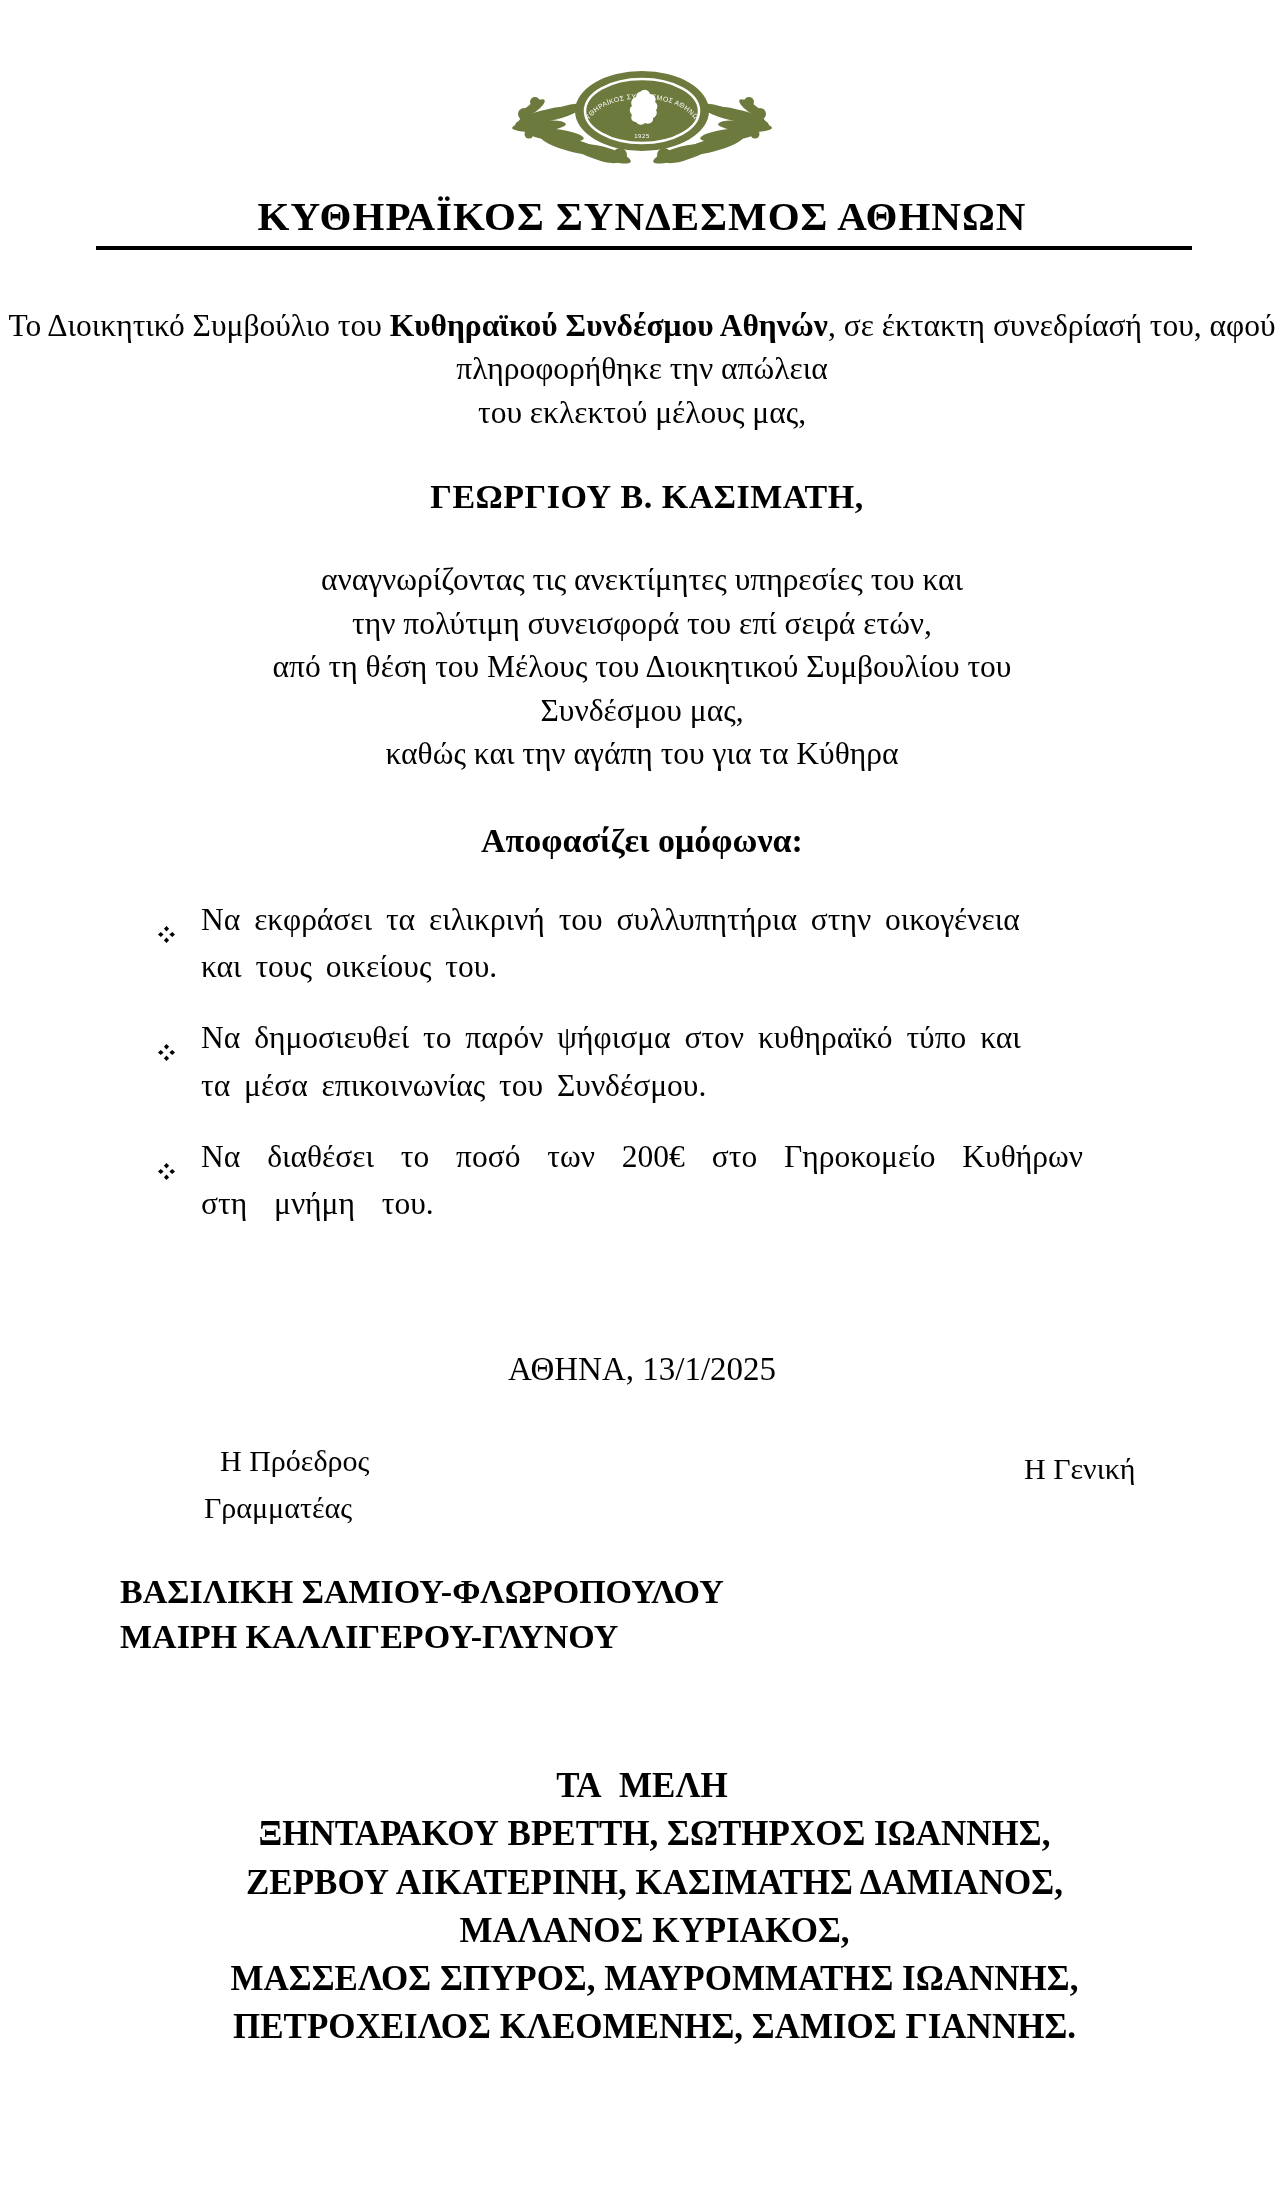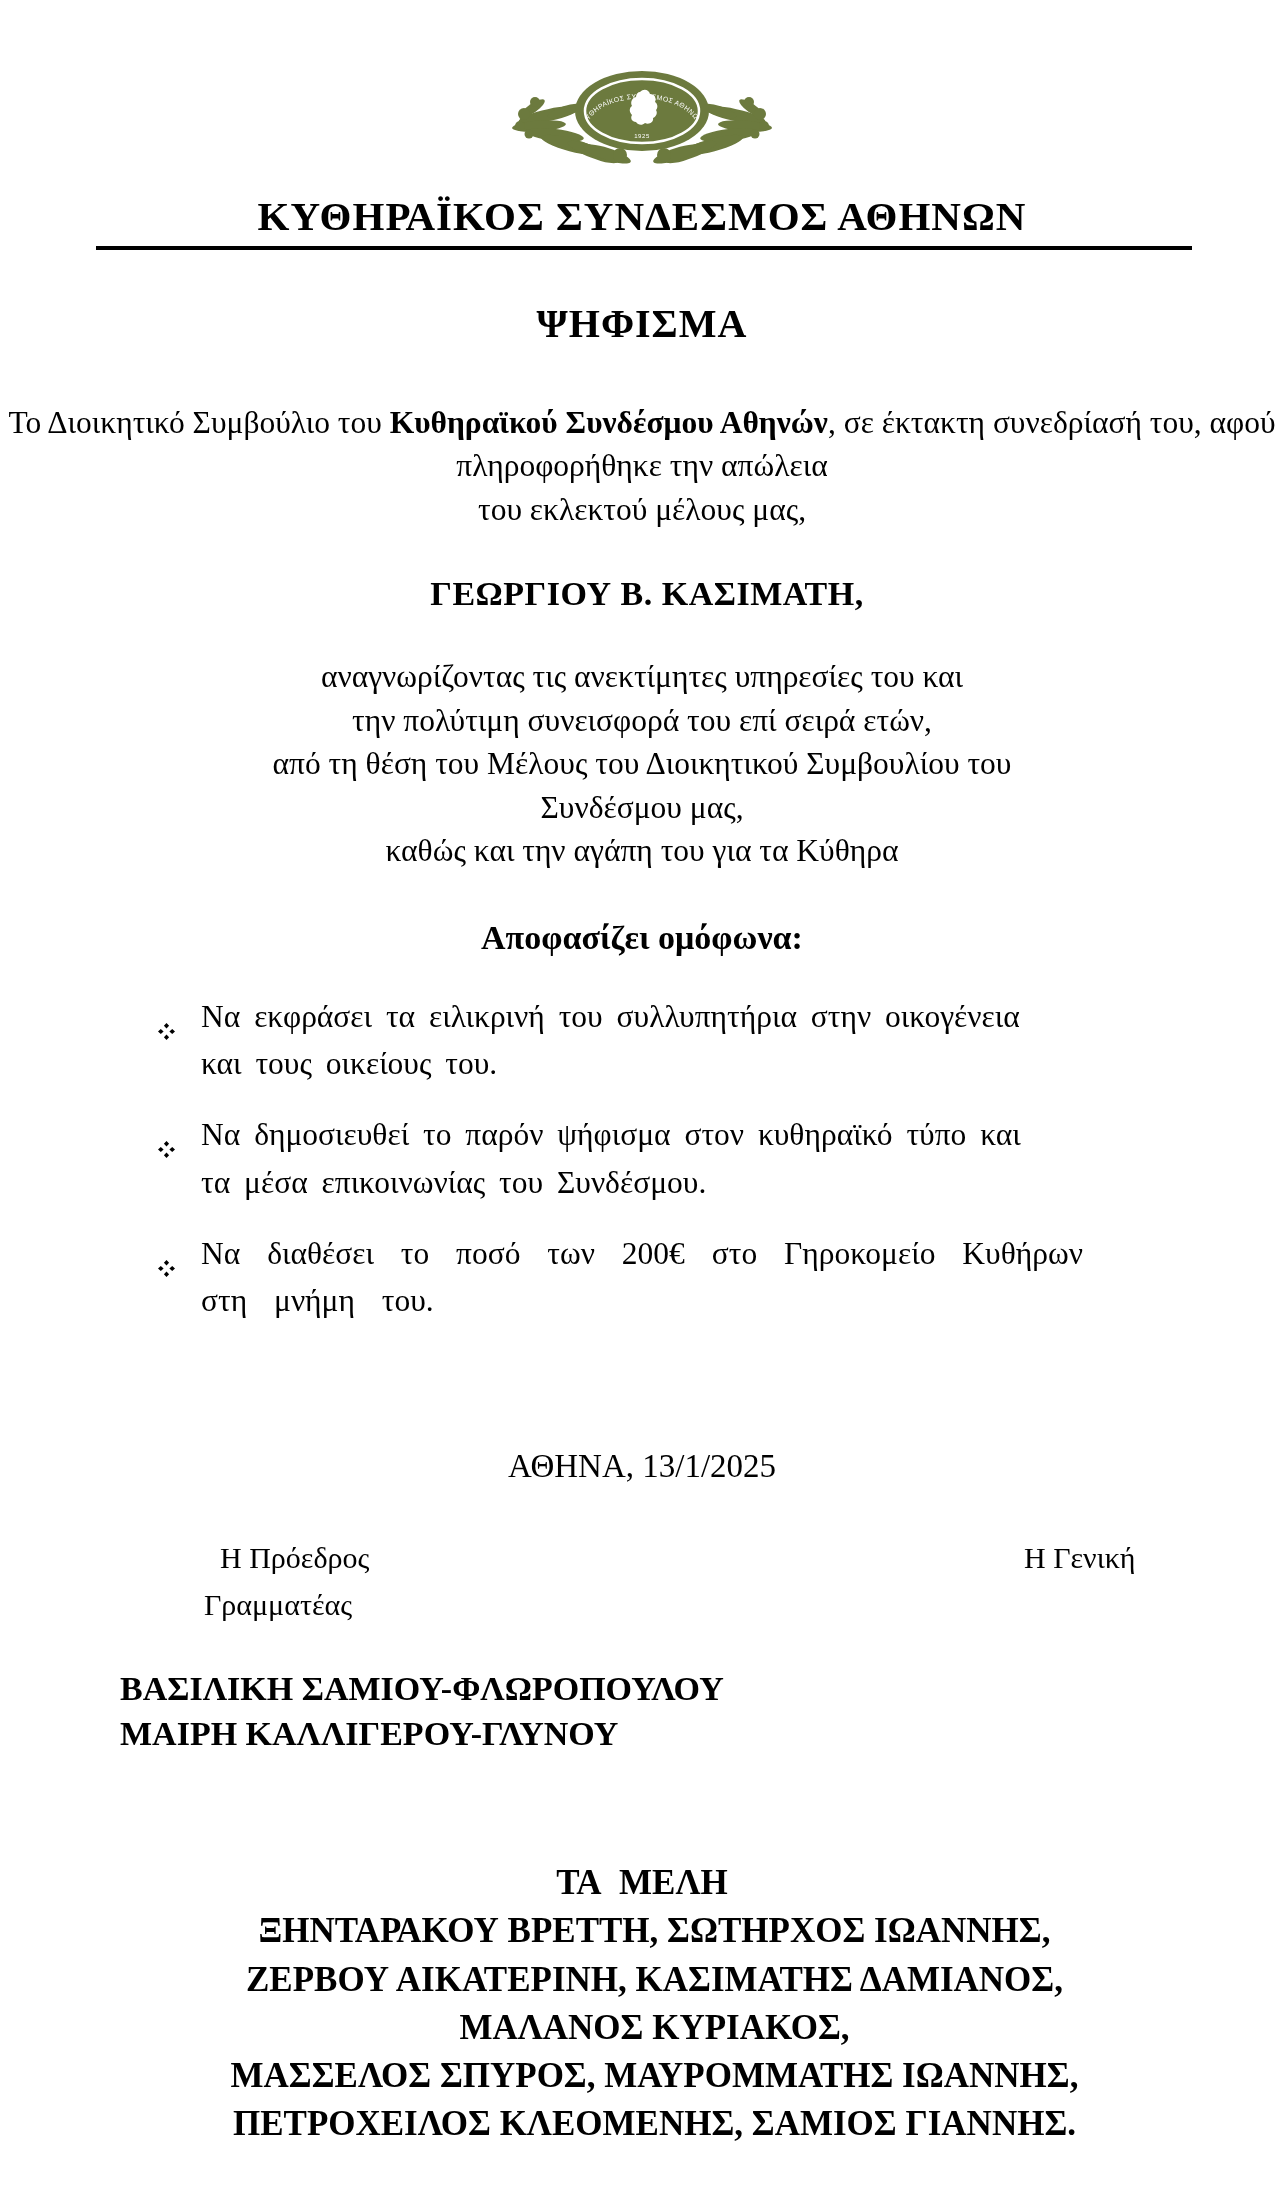--- a/index.html
+++ b/index.html
@@ -89,21 +89,21 @@
     text-align: center;
   }
 
   .signature-roles {
     position: relative;
     margin-top: 56px;
     height: 96px;
     font-size: 30px;
   }
   .role-president  { position: absolute; left: 220px;  top: 0; }
-  .role-general    { position: absolute; left: 1024px; top: 0; }
+  .role-general    { position: absolute; left: 1024px; top: 8px; }
   .role-secretary  { position: absolute; left: 204px;  top: 47px; }
 
   .signature-names {
     margin: 30px 0 0 120px;
     font-size: 34px;
     font-weight: bold;
     line-height: 1.32;
     white-space: pre-line;
   }
 
@@ -154,21 +154,20 @@
     <text font-size="6.8" fill="#ffffff" letter-spacing="0.4" font-family="Liberation Sans, sans-serif">
       <textPath href="#ringPath" startOffset="50%" text-anchor="middle">ΚΥΘΗΡΑΪΚΟΣ ΣΥΝΔΕΣΜΟΣ ΑΘΗΝΩΝ</textPath>
     </text>
     <path fill="#ffffff" d="M131,38 c4,-4 9,-2 10,2 c4,0 7,4 5,8 c3,2 3,6 1,8 c2,3 0,7 -3,8 c1,4 -4,7 -8,5 c-3,3 -7,2 -9,-1 c-4,0 -6,-4 -4,-7 c-3,-3 -3,-7 0,-9 c-2,-4 0,-8 4,-9 c0,-3 2,-5 4,-5 z"></path>
     <text x="133" y="84" font-size="6" fill="#ffffff" text-anchor="middle" letter-spacing="0.6" font-family="Liberation Sans, sans-serif">1925</text>
   </svg>
 
   <h1 class="org-title">ΚΥΘΗΡΑΪΚΟΣ ΣΥΝΔΕΣΜΟΣ ΑΘΗΝΩΝ</h1>
   <div class="header-rule"></div>
 
-  <h2 class="doc-title">ΨΗΦΙΣΜΑ</h2>
 
   <p class="intro">
     <span><span>Το Διοικητικό Συμβούλιο του </span><b>Κυθηραϊκού Συνδέσμου Αθηνών</b><span>,</span></span>
     <span class="pre">σε έκτακτη συνεδρίασή του, αφού πληροφορήθηκε την απώλεια
 του εκλεκτού μέλους μας,</span>
   </p>
 
   <p class="deceased-name">ΓΕΩΡΓΙΟΥ Β. ΚΑΣΙΜΑΤΗ,</p>
 
   <p class="tribute pre">αναγνωρίζοντας τις ανεκτίμητες υπηρεσίες του και

